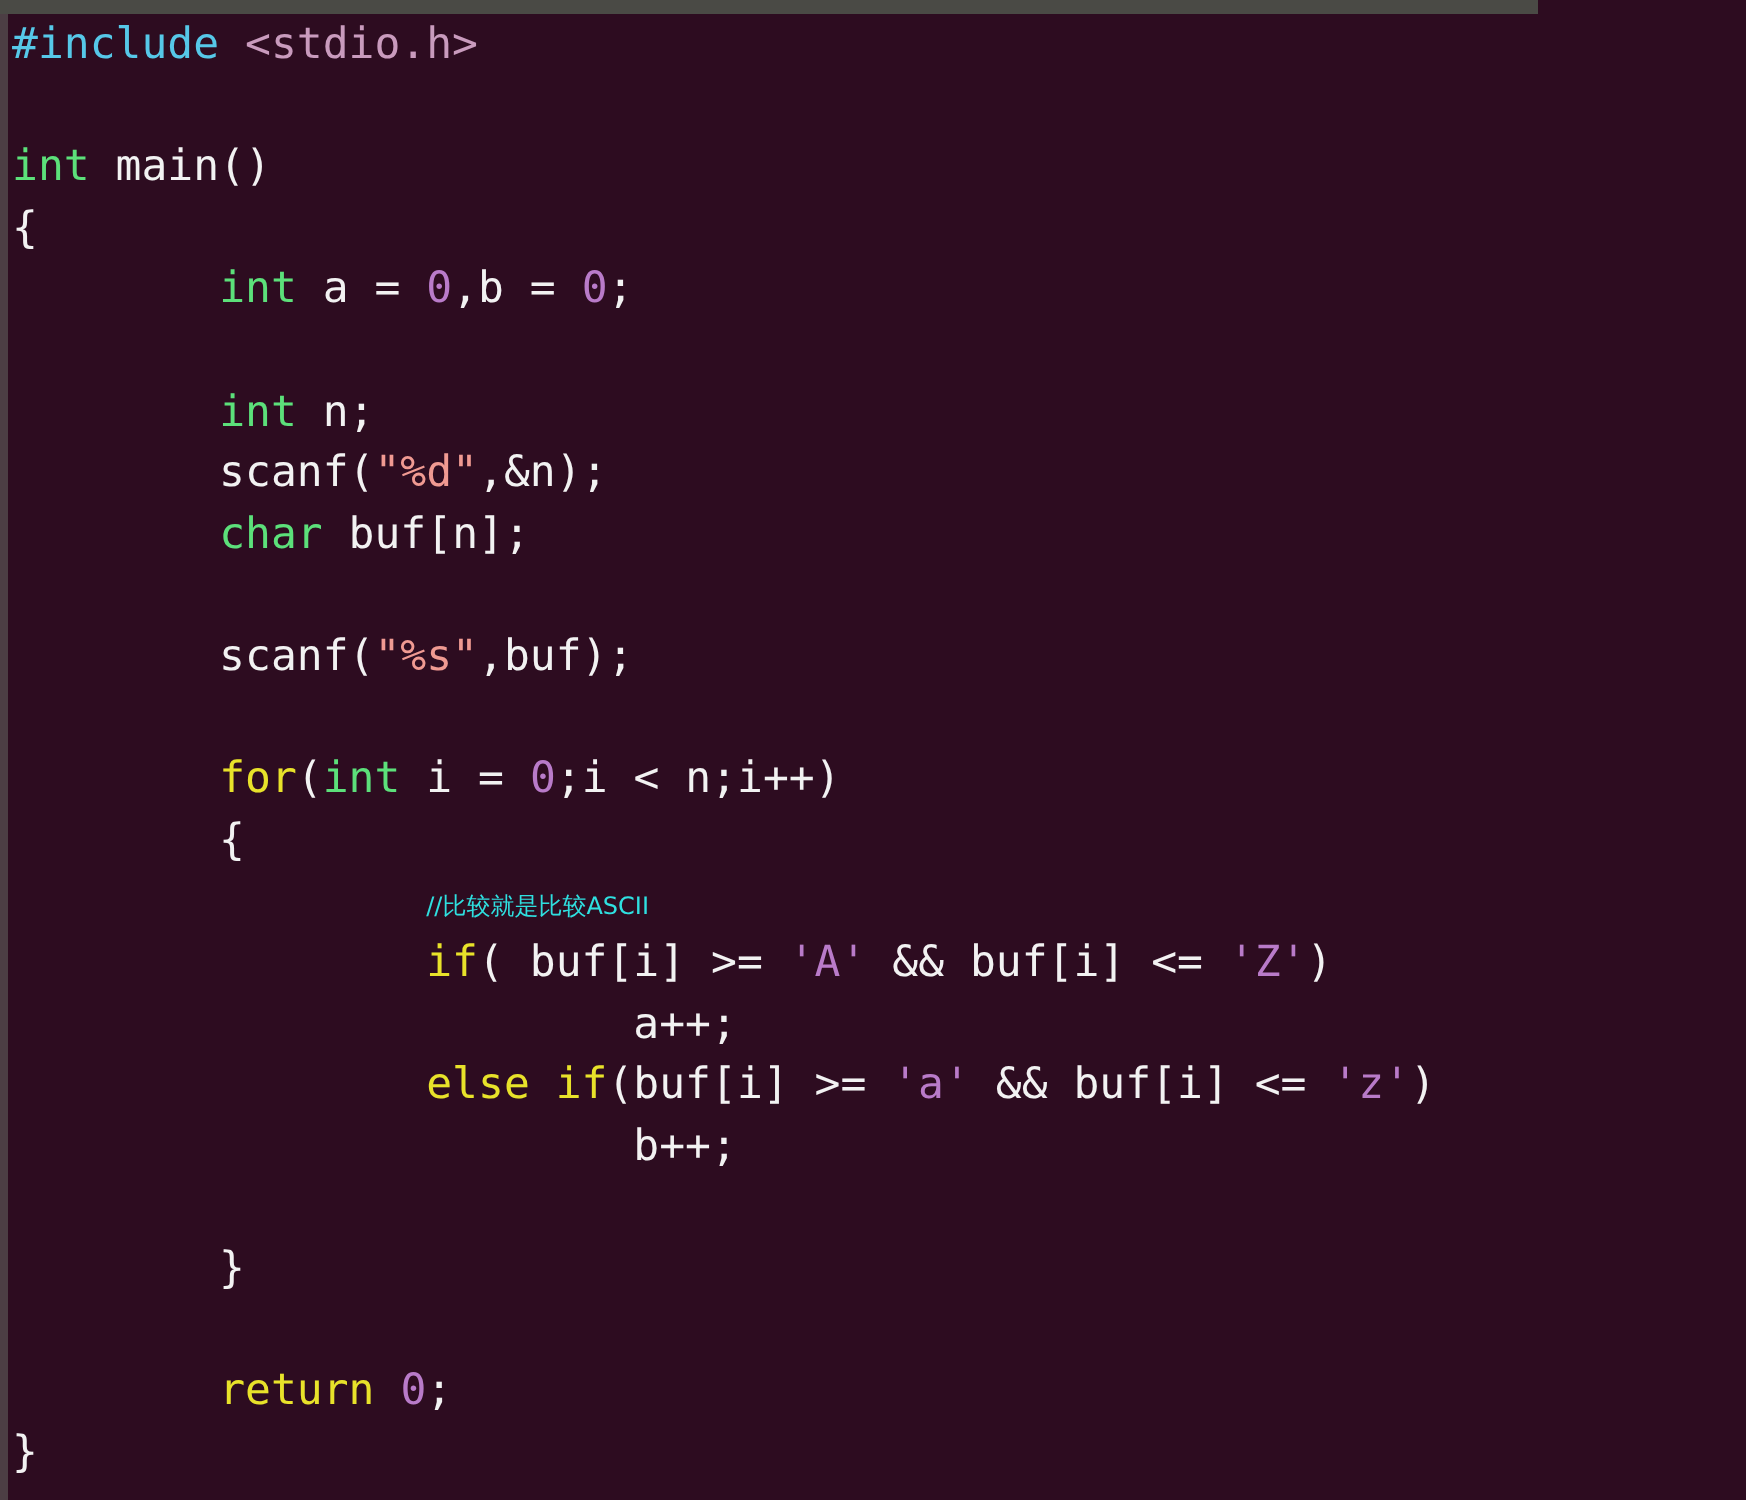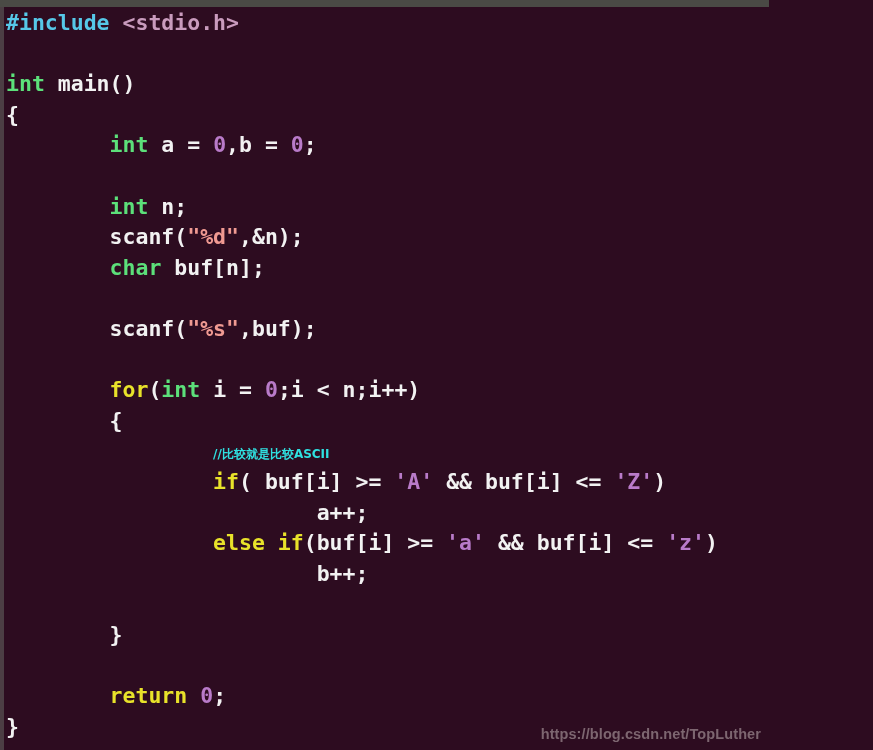--- a/index.html
+++ b/index.html
@@ -8,21 +8,20 @@
     padding: 0;
     background: #2d0c20;
   }
   #app {
     position: relative;
     width: 769px;
     height: 750px;
     background: #000000;
     overflow: hidden;
     font-family: "DejaVu Sans Mono", "Liberation Mono", monospace;
-    font-weight: bold;
   }
   
   #top-chrome-bar {
     position: absolute;
     left: 0; top: 0;
     width: 873px;
     height: 7px;
     background: #4a4a45;
   }
   
@@ -80,15 +79,14 @@
 
 <div id="app">
 
   <div id="top-chrome-bar"></div>
   <div id="left-chrome-bar"></div>
 
   <div id="code-area">
     <pre id="code-block"><span class="ln"><span class="t-pre">#include </span><span class="t-hdr">&lt;stdio.h&gt;</span></span><span class="ln">&nbsp;</span><span class="ln"><span class="t-type">int</span><span class="t-plain"> main()</span></span><span class="ln"><span class="t-plain">{</span></span><span class="ln"><span class="t-plain">        </span><span class="t-type">int</span><span class="t-plain"> a = </span><span class="t-num">0</span><span class="t-plain">,b = </span><span class="t-num">0</span><span class="t-plain">;</span></span><span class="ln">&nbsp;</span><span class="ln"><span class="t-plain">        </span><span class="t-type">int</span><span class="t-plain"> n;</span></span><span class="ln"><span class="t-plain">        scanf(</span><span class="t-str">"%d"</span><span class="t-plain">,&amp;n);</span></span><span class="ln"><span class="t-plain">        </span><span class="t-type">char</span><span class="t-plain"> buf[n];</span></span><span class="ln">&nbsp;</span><span class="ln"><span class="t-plain">        scanf(</span><span class="t-str">"%s"</span><span class="t-plain">,buf);</span></span><span class="ln">&nbsp;</span><span class="ln"><span class="t-plain">        </span><span class="t-kw">for</span><span class="t-plain">(</span><span class="t-type">int</span><span class="t-plain"> i = </span><span class="t-num">0</span><span class="t-plain">;i &lt; n;i++)</span></span><span class="ln"><span class="t-plain">        {</span></span><span class="ln"><span class="t-plain">                </span><span class="t-cmt t-cmt-cjk">//比较就是比较ASCII</span></span><span class="ln"><span class="t-plain">                </span><span class="t-kw">if</span><span class="t-plain">( buf[i] &gt;= </span><span class="t-num">'A'</span><span class="t-plain"> &amp;&amp; buf[i] &lt;= </span><span class="t-num">'Z'</span><span class="t-plain">)</span></span><span class="ln"><span class="t-plain">                        a++;</span></span><span class="ln"><span class="t-plain">                </span><span class="t-kw">else if</span><span class="t-plain">(buf[i] &gt;= </span><span class="t-num">'a'</span><span class="t-plain"> &amp;&amp; buf[i] &lt;= </span><span class="t-num">'z'</span><span class="t-plain">)</span></span><span class="ln"><span class="t-plain">                        b++;</span></span><span class="ln">&nbsp;</span><span class="ln"><span class="t-plain">        }</span></span><span class="ln">&nbsp;</span><span class="ln"><span class="t-plain">        </span><span class="t-kw">return</span><span class="t-plain"> </span><span class="t-num">0</span><span class="t-plain">;</span></span><span class="ln"><span class="t-plain">}</span></span></pre>
   </div>
 
-  <div id="watermark">https://blog.csdn.net/TopLuther</div>
 
 </div>
 
 </body></html>

